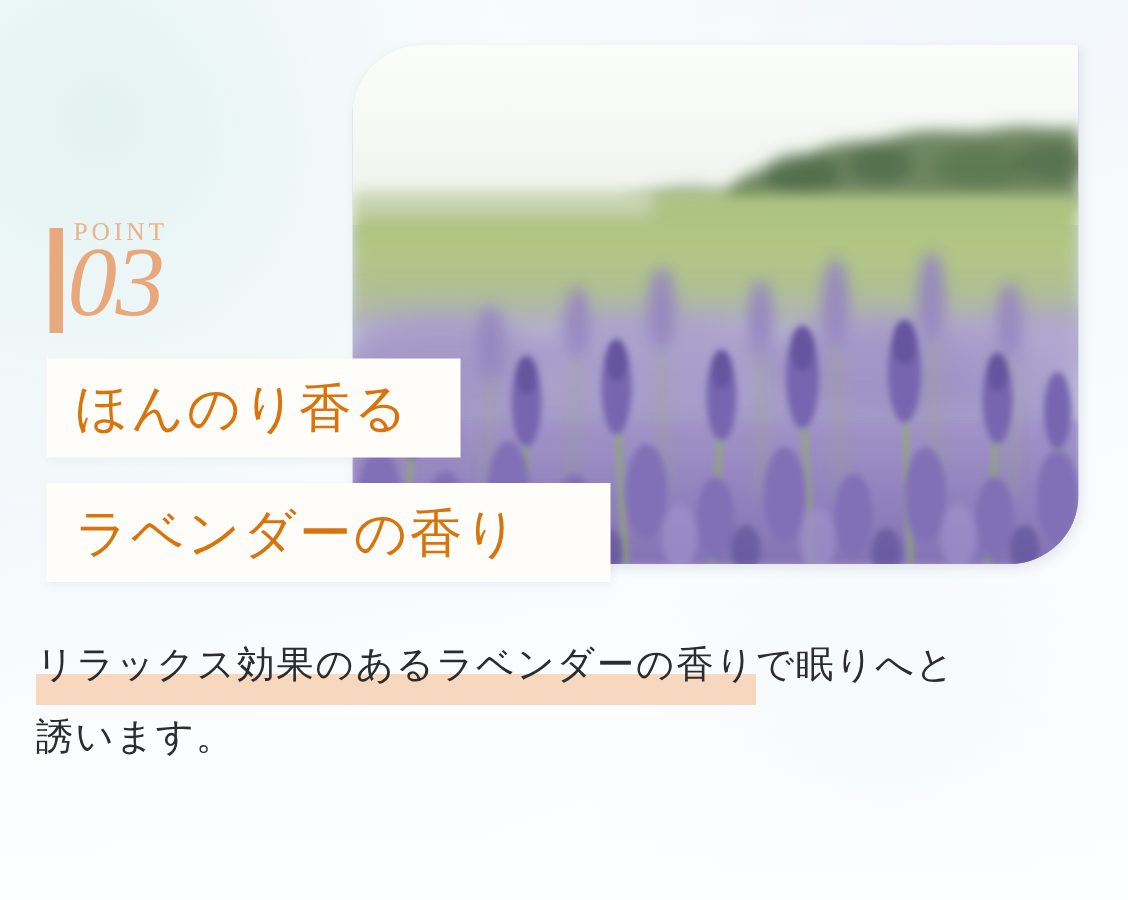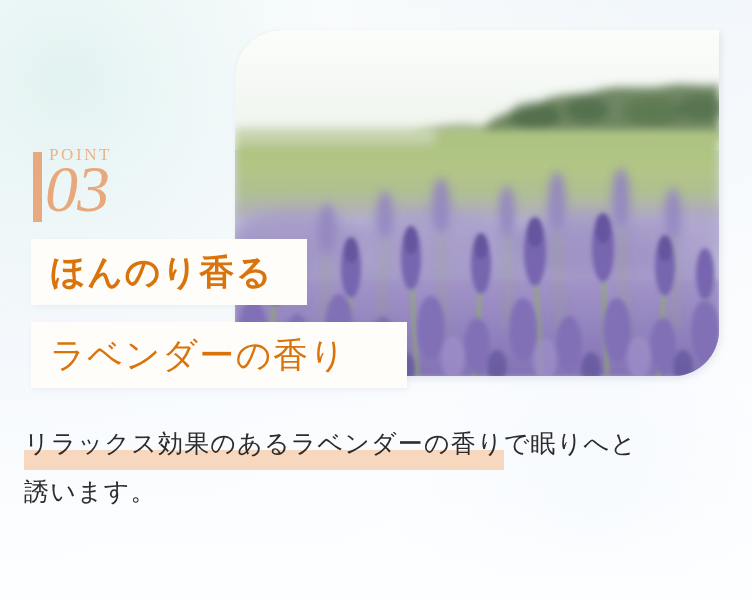--- a/index.html
+++ b/index.html
@@ -113,21 +113,20 @@
     letter-spacing: 1.5px;
     line-height: 1;
     white-space: nowrap;
   }
   #headline-box-1 {
     left: 31px;
     top: 239px;
     width: 257px;
     height: 66px;
     padding-left: 19px;
-    font-weight: bold;
   }
   #headline-box-2 {
     left: 31px;
     top: 322px;
     width: 357px;
     height: 66px;
     padding-left: 19px;
   }
 
   

